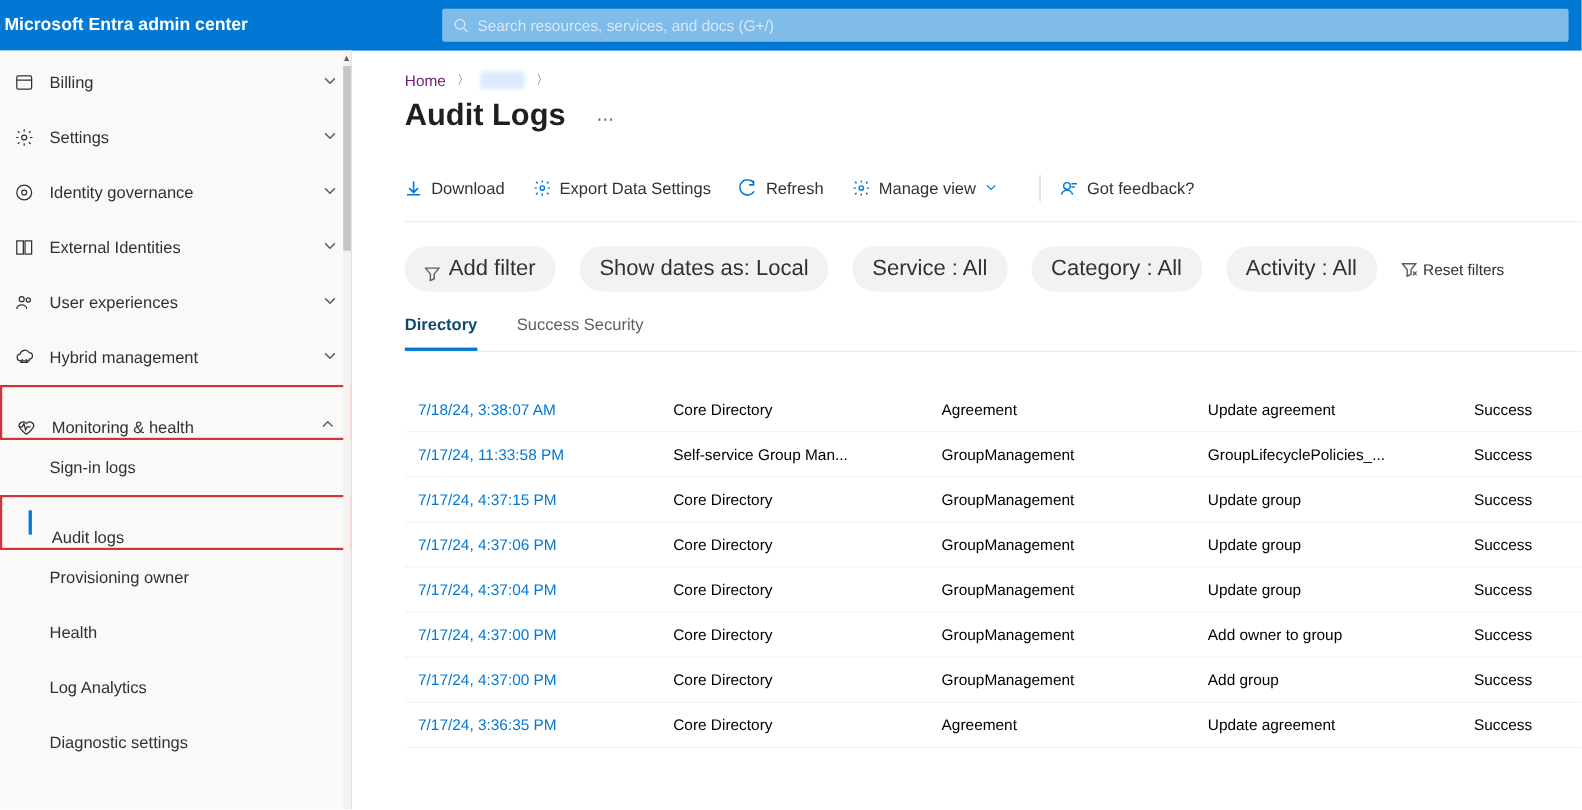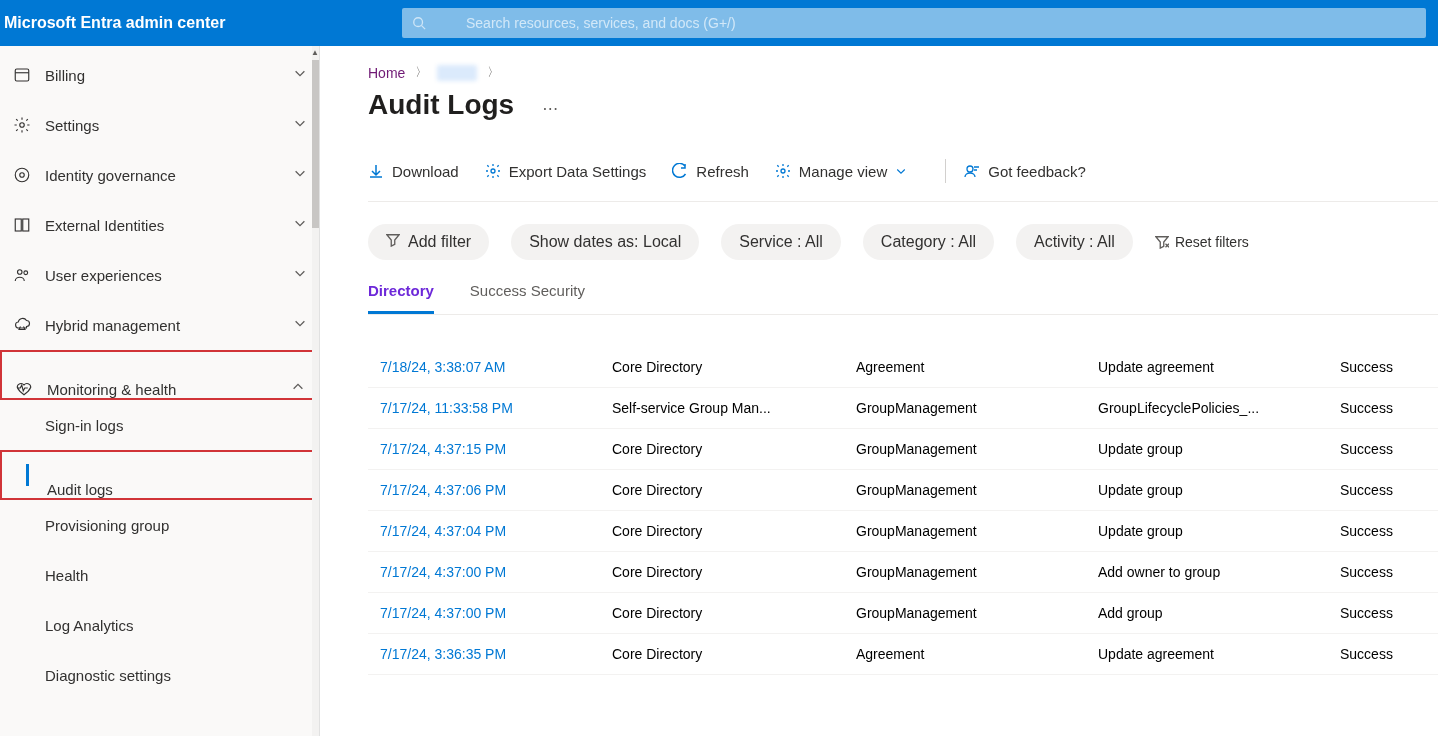--- a/index.html
+++ b/index.html
@@ -1,19 +1,19 @@
 <!DOCTYPE html>
 <html><head>
 <meta charset="utf-8">
 <style>
   * { box-sizing: border-box; margin: 0; padding: 0; font-family: "Segoe UI", -apple-system, sans-serif; }
   html, body { width: 1438px; height: 736px; overflow: hidden; background: #fff; }
   .topbar { height: 46px; background: #0078d4; display: flex; align-items: center; padding: 0 12px 0 4px; color: #fff; }
   .brand { font-size: 16px; font-weight: 600; width: 398px; }
-  .search-wrap { flex: 1; display: flex; align-items: center; background: #7fbce9; height: 30px; border-radius: 2px; padding: 0 10px; color: #cfe6f7; gap: 32px; }
+  .search-wrap { flex: 1; display: flex; align-items: center; background: #7fbce9; height: 30px; border-radius: 2px; padding: 0 10px; color: #cfe6f7; }
   .search-wrap svg { margin-right: 8px; flex-shrink: 0; }
   .search-input { background: transparent; border: none; outline: none; color: #cfe6f7; font-size: 14px; width: 100%; }
   .search-input::placeholder { color: #d2e8f8; }
 
   .page { display: flex; height: calc(736px - 46px); }
   .sidebar { width: 320px; border-right: 1px solid #e1e1e1; position: relative; background: #faf9f8; overflow: hidden; }
   .sidebar-inner { padding-top: 4px; }
   .nav-row { display: flex; align-items: center; height: 50px; padding: 0 12px 0 12px; color: #323130; cursor: pointer; position: relative; }
   .nav-row.sub { padding-left: 45px; }
   .nav-ic { width: 20px; height: 20px; margin-right: 13px; display: flex; align-items: center; justify-content: center; color: #323130; flex-shrink: 0; }
@@ -33,28 +33,28 @@
   .title-row { display: flex; align-items: baseline; margin-bottom: 38px; }
   .title { font-size: 28px; font-weight: 600; color: #201f1e; }
   .title-more { margin-left: 28px; color: #605e5c; font-size: 16px; letter-spacing:2px; cursor:pointer; }
 
   .toolbar { display: flex; align-items: center; border-bottom: 1px solid #edebe9; padding-bottom: 18px; margin-bottom: 22px; }
   .tool-btn { display: flex; align-items: center; color: #323130; font-size: 15px; margin-right: 26px; cursor: pointer; }
   .tool-btn svg { margin-right: 8px; color: #0078d4; }
   .tool-sep { width: 1px; height: 24px; background: #d2d0ce; margin: 0 18px 0 4px; }
 
   .filters { display: flex; align-items: center; gap: 22px; margin-bottom: 22px; flex-wrap: nowrap; }
-  .pill { background: #f3f2f1; color: #323130; font-size: 16px; padding: 9px 18px; border-radius: 20px; display: flex; align-items: flex-start; cursor: pointer; white-space: nowrap; }
+  .pill { background: #f3f2f1; color: #323130; font-size: 20px; padding: 9px 18px; border-radius: 20px; display: flex; align-items: flex-end; cursor: pointer; white-space: nowrap; }
   .pill.add svg { margin-right: 8px; color: #605e5c; }
   .reset { display: flex; align-items: center; color: #323130; font-size: 14px; cursor: pointer; white-space: nowrap; }
   .reset svg { margin-right: 6px; color: #605e5c; }
 
   .tabs { display: flex; border-bottom: 1px solid #edebe9; margin-bottom: 0; }
   .tab { padding: 0 0 12px 0; margin-right: 36px; font-size: 15px; color: #605e5c; cursor: pointer; }
-  .tab.active { color: #6d28d9; font-weight: 600; border-bottom: 3px solid #0078d4; }
+  .tab.active { color: #0c4a6e; font-weight: 600; border-bottom: 3px solid #0078d4; }
 
   .grid { margin-top: 32px; }
   .hdr-row, .data-row { display: flex; align-items: center; min-height: 41px; border-bottom: 1px solid #f3f2f1; font-size: 14px; }
   .hdr-row { font-weight: 600; color: #201f1e; }
   .col { padding-right: 12px; }
   .c-date { width: 244px; padding-left: 12px; }
   .c-service { width: 244px; }
   .c-category { width: 242px; }
   .c-activity { width: 242px; }
   .c-status { flex: 1; }
@@ -164,21 +164,21 @@
             </svg></span>
       </div>
       <div class="nav-row sub">
         <span class="nav-label">Sign-in logs</span>
       </div>
       <div class="nav-row sub highlight-box" style="position:relative;">
         <span class="active-bar"></span>
         <span class="nav-label">Audit logs</span>
       </div>
       <div class="nav-row sub">
-        <span class="nav-label">Provisioning group</span>
+        <span class="nav-label">Provisioning owner</span>
       </div>
       <div class="nav-row sub">
         <span class="nav-label">Health</span>
       </div>
       <div class="nav-row sub">
         <span class="nav-label">Log Analytics</span>
       </div>
       <div class="nav-row sub">
         <span class="nav-label">Diagnostic settings</span>
       </div>

